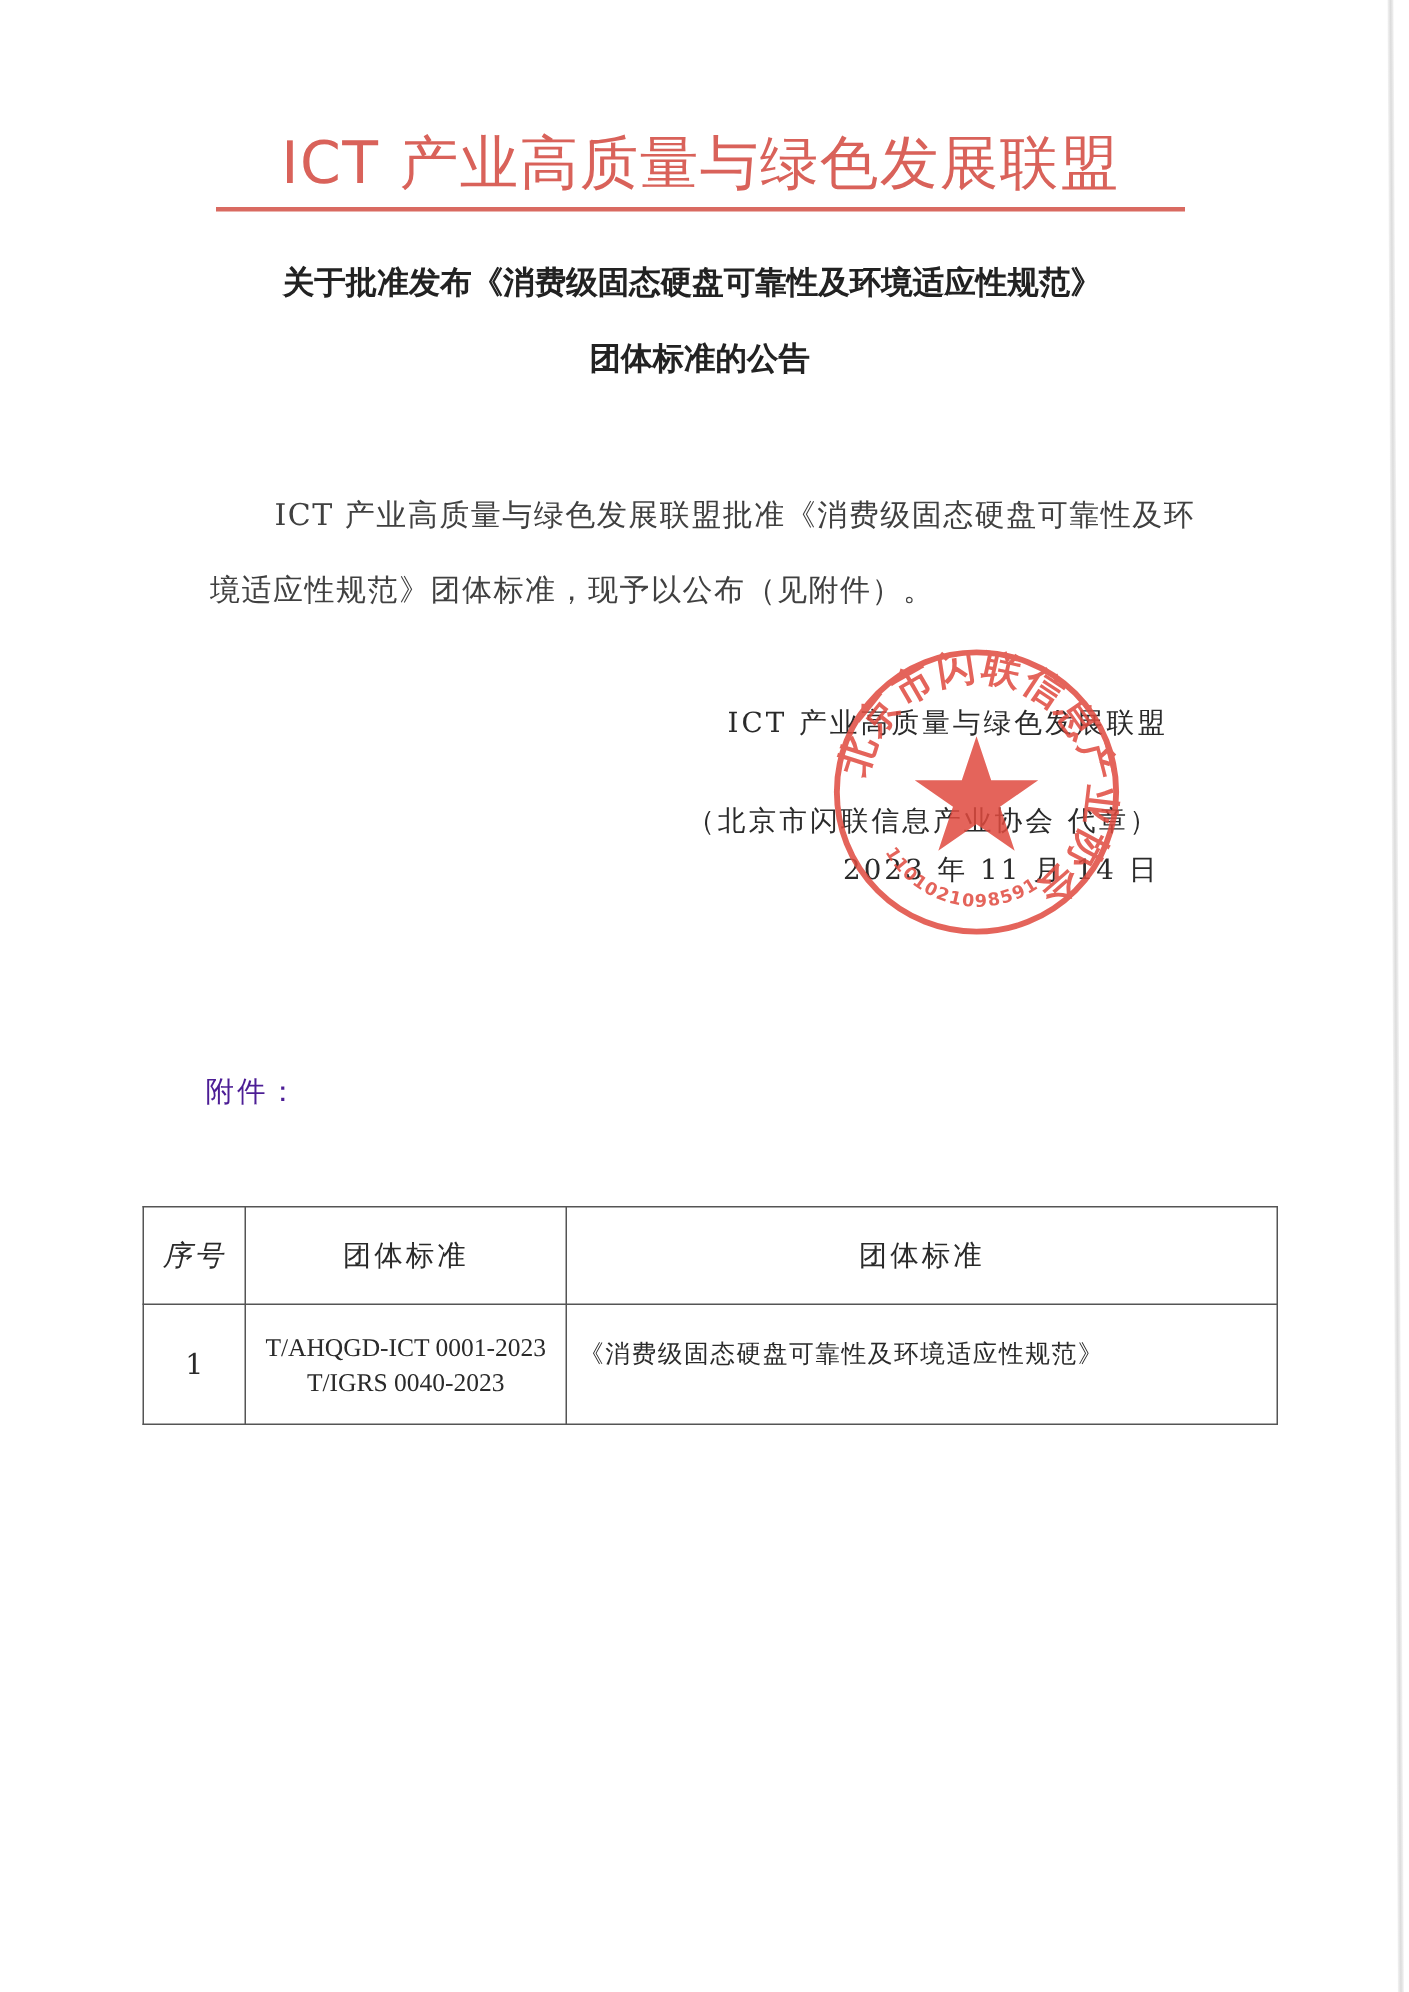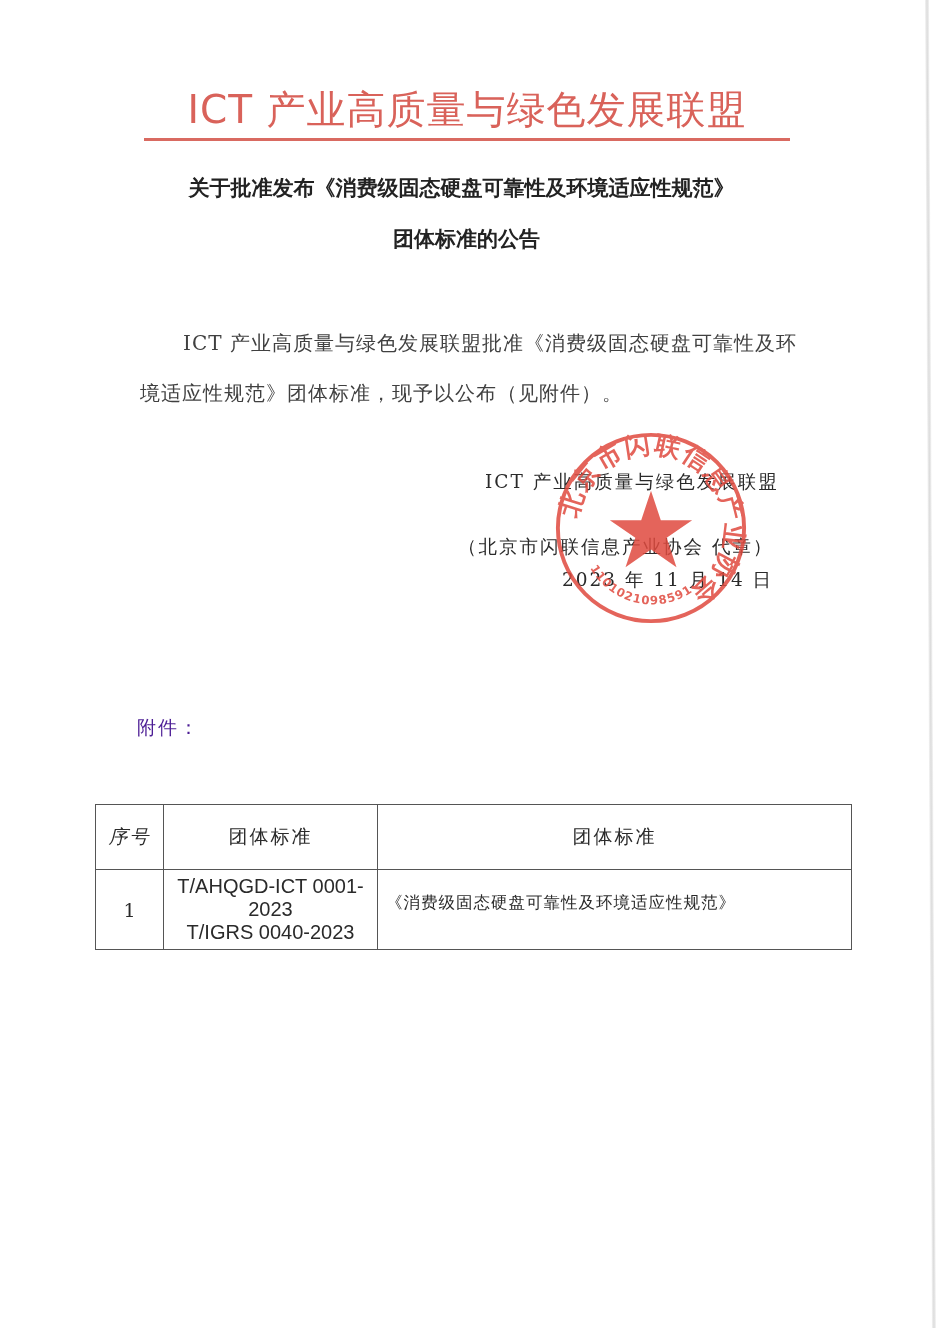--- a/index.html
+++ b/index.html
@@ -119,22 +119,22 @@
       height: 62px;
       letter-spacing: 2px;
     }
     table.standards td {
       height: 64px;
     }
     .col-no { width: 65px; font-style: italic; }
     .col-code { width: 211px; }
     .code-line {
       display: block;
-      font-family: Liberation Sans, sans-serif;
-      font-size: 20px;
+      font-family: Liberation Serif, serif;
+      font-size: 17px;
       line-height: 23px;
       letter-spacing: 0;
     }
     td.name-cell {
       text-align: left !important;
       padding-left: 8px;
       padding-bottom: 14px;
       font-size: 16.5px;
       letter-spacing: 1px;
     }

